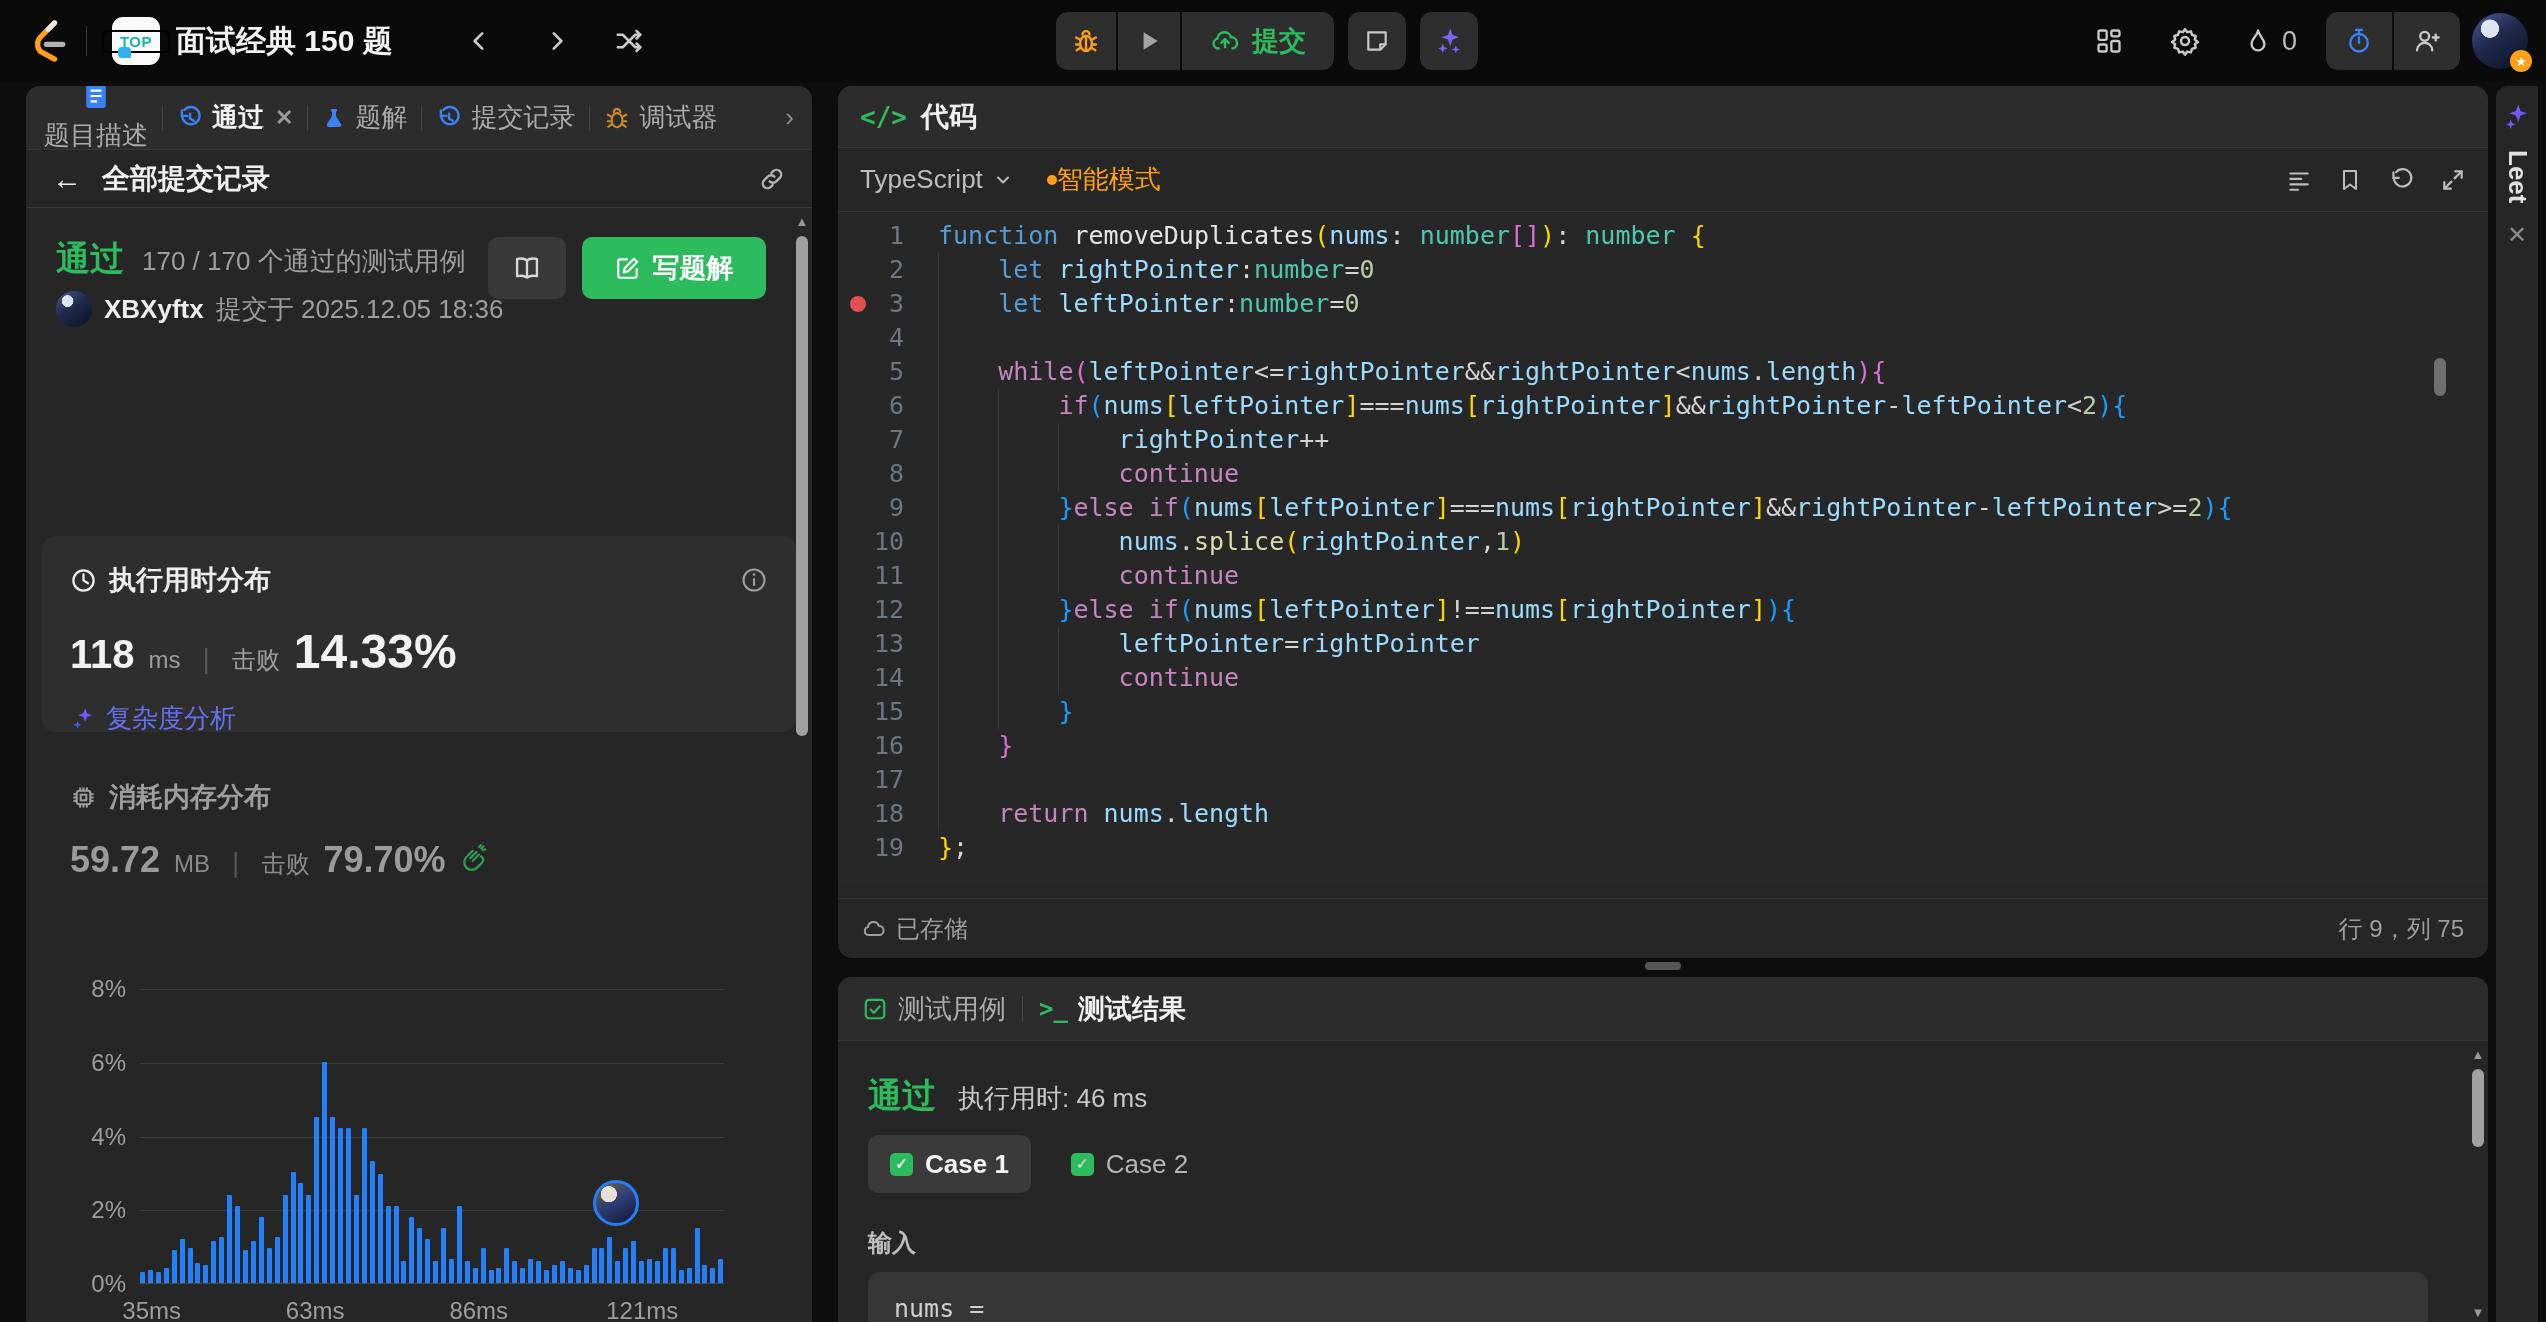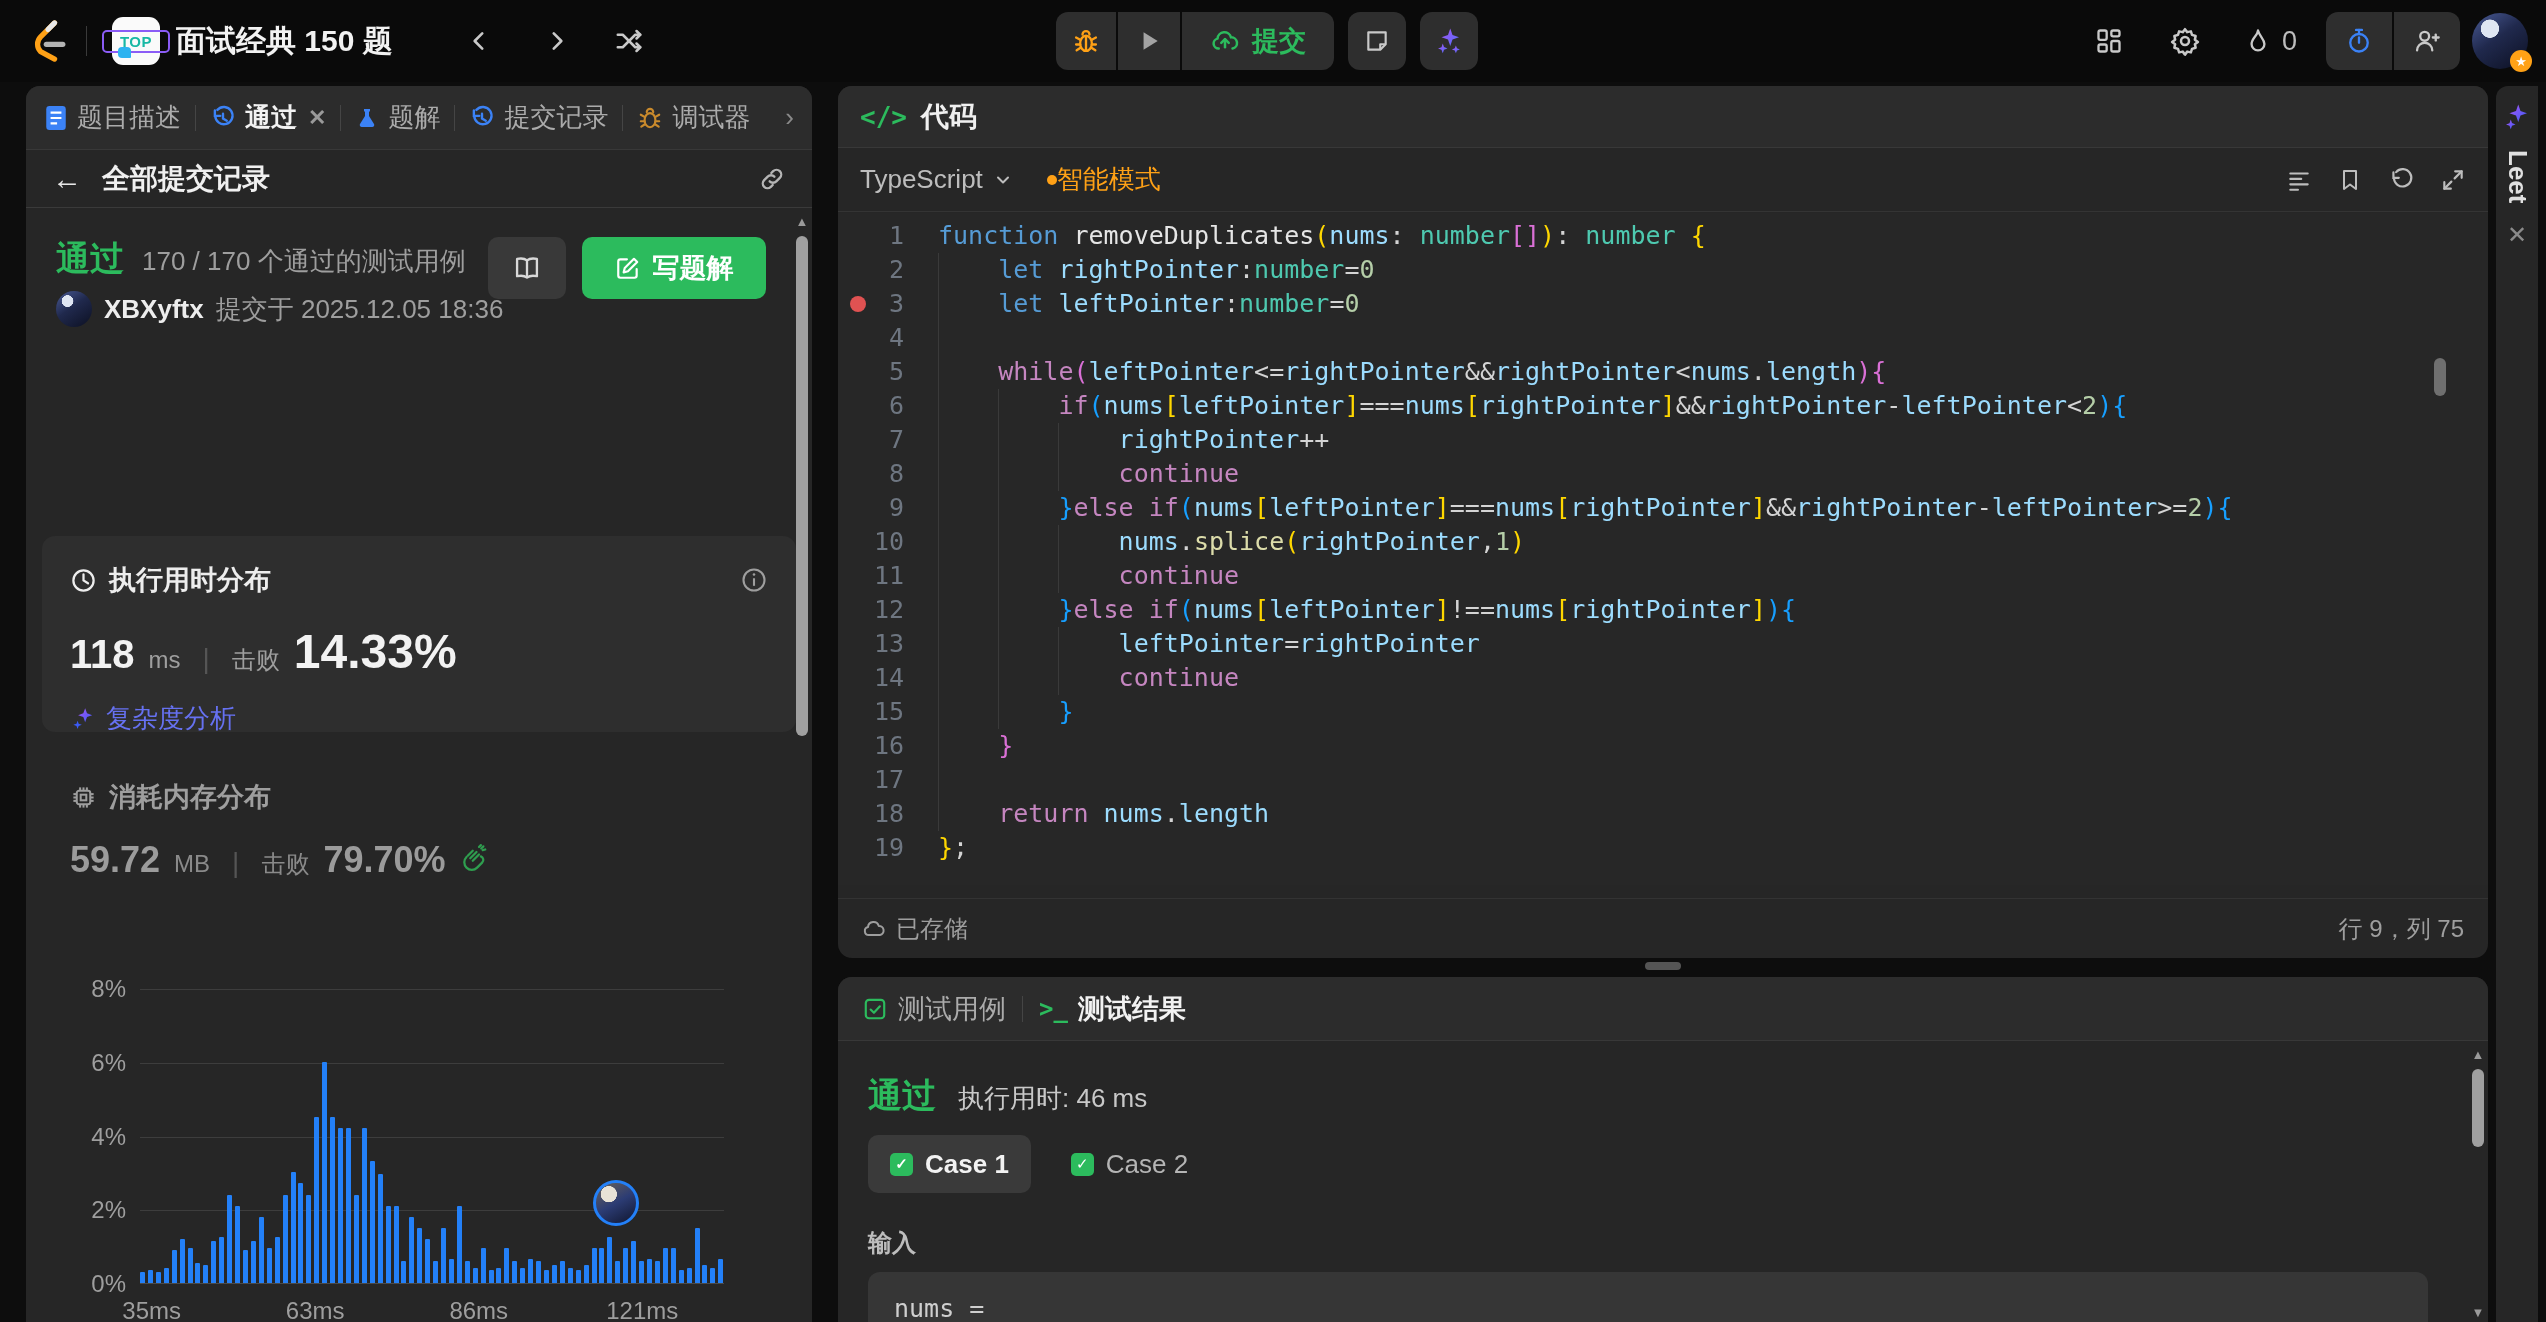--- a/index.html
+++ b/index.html
@@ -6,21 +6,21 @@
   html,body { background:#000; }
   body { font-family:"Liberation Sans", sans-serif; }
   .stage { position:relative; width:2546px; height:1322px; background:#0d0d0d; overflow:hidden; color:#e8e8e8; }
 
   
   .topbar { position:absolute; left:0; top:0; width:2546px; height:82px; background:#0a0a0a; }
   .tb-item { position:absolute; top:0; height:82px; display:flex; align-items:center; }
   .logo { left:28px; }
   .tb-divider { position:absolute; left:86px; top:26px; width:1px; height:30px; background:#3a3a3a; }
   .app-icon { position:absolute; left:112px; top:17px; width:48px; height:48px; background:#fafafa; border-radius:11px; display:flex; align-items:center; justify-content:center; }
-  .app-icon .top-badge { font-size:15px; font-weight:bold; color:#18b8a5; border:2px solid #8b5cf6; border-radius:5px; padding:1px 16px; letter-spacing:0.5px; }
+  .app-icon .top-badge { font-size:15px; font-weight:bold; color:#18b8a5; border:2px solid #000000; border-radius:5px; padding:1px 16px; letter-spacing:0.5px; }
   .app-icon .bubble { position:absolute; left:6px; bottom:7px; width:13px; height:11px; background:#2db3f0; border-radius:4px 4px 1px 4px; }
   .page-title { position:absolute; left:176px; top:0; height:82px; display:flex; align-items:center; font-size:30px; font-weight:700; color:#f2f2f2; }
   .nav-chev { position:absolute; top:24px; width:34px; height:34px; display:flex; align-items:center; justify-content:center; cursor:pointer; }
   .seg-group { position:absolute; top:12px; height:58px; display:flex; }
   .seg { background:#2e2e2e; height:58px; display:flex; align-items:center; justify-content:center; cursor:pointer; }
   .seg-l { border-radius:12px 0 0 12px; }
   .seg-r { border-radius:0 12px 12px 0; }
   .seg + .seg { margin-left:2px; }
   .submit-label { color:#2cbb5d; font-size:27px; font-weight:700; margin-left:12px; }
   .sq-btn { position:absolute; top:12px; width:58px; height:58px; background:#2e2e2e; border-radius:12px; display:flex; align-items:center; justify-content:center; cursor:pointer; }
@@ -289,21 +289,21 @@
         </svg>
       </div>
     </div>
     <div class="top-avatar avatar">
       <span class="star-badge">★</span>
     </div>
   </div>
 
   <section class="panel left-panel">
     <div class="tabs-row">
-      <div class="ltab" style="padding-left:0;">
+      <div class="ltab" style="padding-left:0;flex-direction:column;">
         <svg width="24" height="26" viewBox="0 0 20 24">
             <rect x="1" y="1" width="18" height="22" rx="3" fill="#3b82f6"></rect>
             <line x1="5" y1="7" x2="15" y2="7" stroke="#fff" stroke-width="2"></line>
             <line x1="5" y1="12" x2="15" y2="12" stroke="#fff" stroke-width="2"></line>
             <line x1="5" y1="17" x2="11" y2="17" stroke="#fff" stroke-width="2"></line>
           </svg>
         <span>题目描述</span>
       </div>
       <div class="ltab-sep"></div>
       <div class="ltab active">

